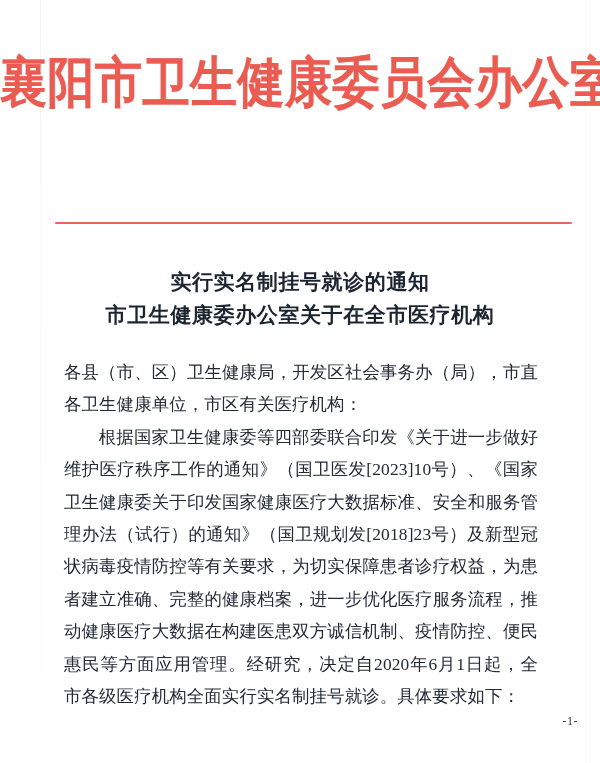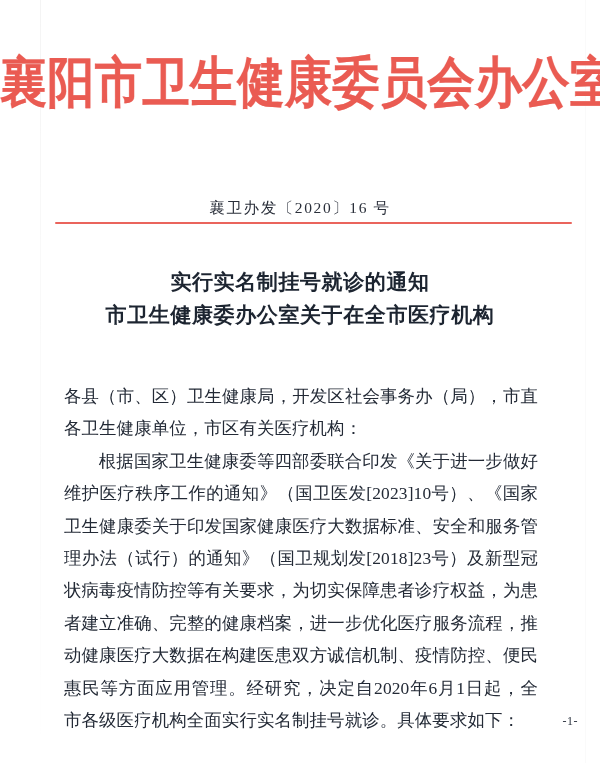--- a/index.html
+++ b/index.html
@@ -119,21 +119,20 @@
     position: absolute;
     top: 356px;
     left: 64px;
     width: 474px;
     font-size: 17.4px;
     line-height: 32.4px;
     color: #232a36;
     text-align: justify;
     text-justify: inter-ideograph;
     letter-spacing: 0.15px;
-    margin-top: 24px;
   }
   .body-text p {
     margin: 0;
   }
   .body-text p.indent {
     text-indent: 2em;
   }
 
   
   .page-number {
@@ -152,21 +151,20 @@
 
 <div class="page">
 
   <div class="scan-edge"></div>
   <div class="scan-edge-right"></div>
 
   <div class="masthead">
     <div class="masthead-title">襄阳市卫生健康委员会办公室文件</div>
   </div>
 
-  <div class="doc-number">襄卫办发〔2020〕16 号</div>
 
   <div class="red-rule"></div>
 
   <div class="doc-title">
     <span class="line">实行实名制挂号就诊的通知</span>
     <span class="line">市卫生健康委办公室关于在全市医疗机构</span>
   </div>
 
   <div class="body-text">
     <p>各县（市、区）卫生健康局，开发区社会事务办（局），市直各卫生健康单位，市区有关医疗机构：</p>

